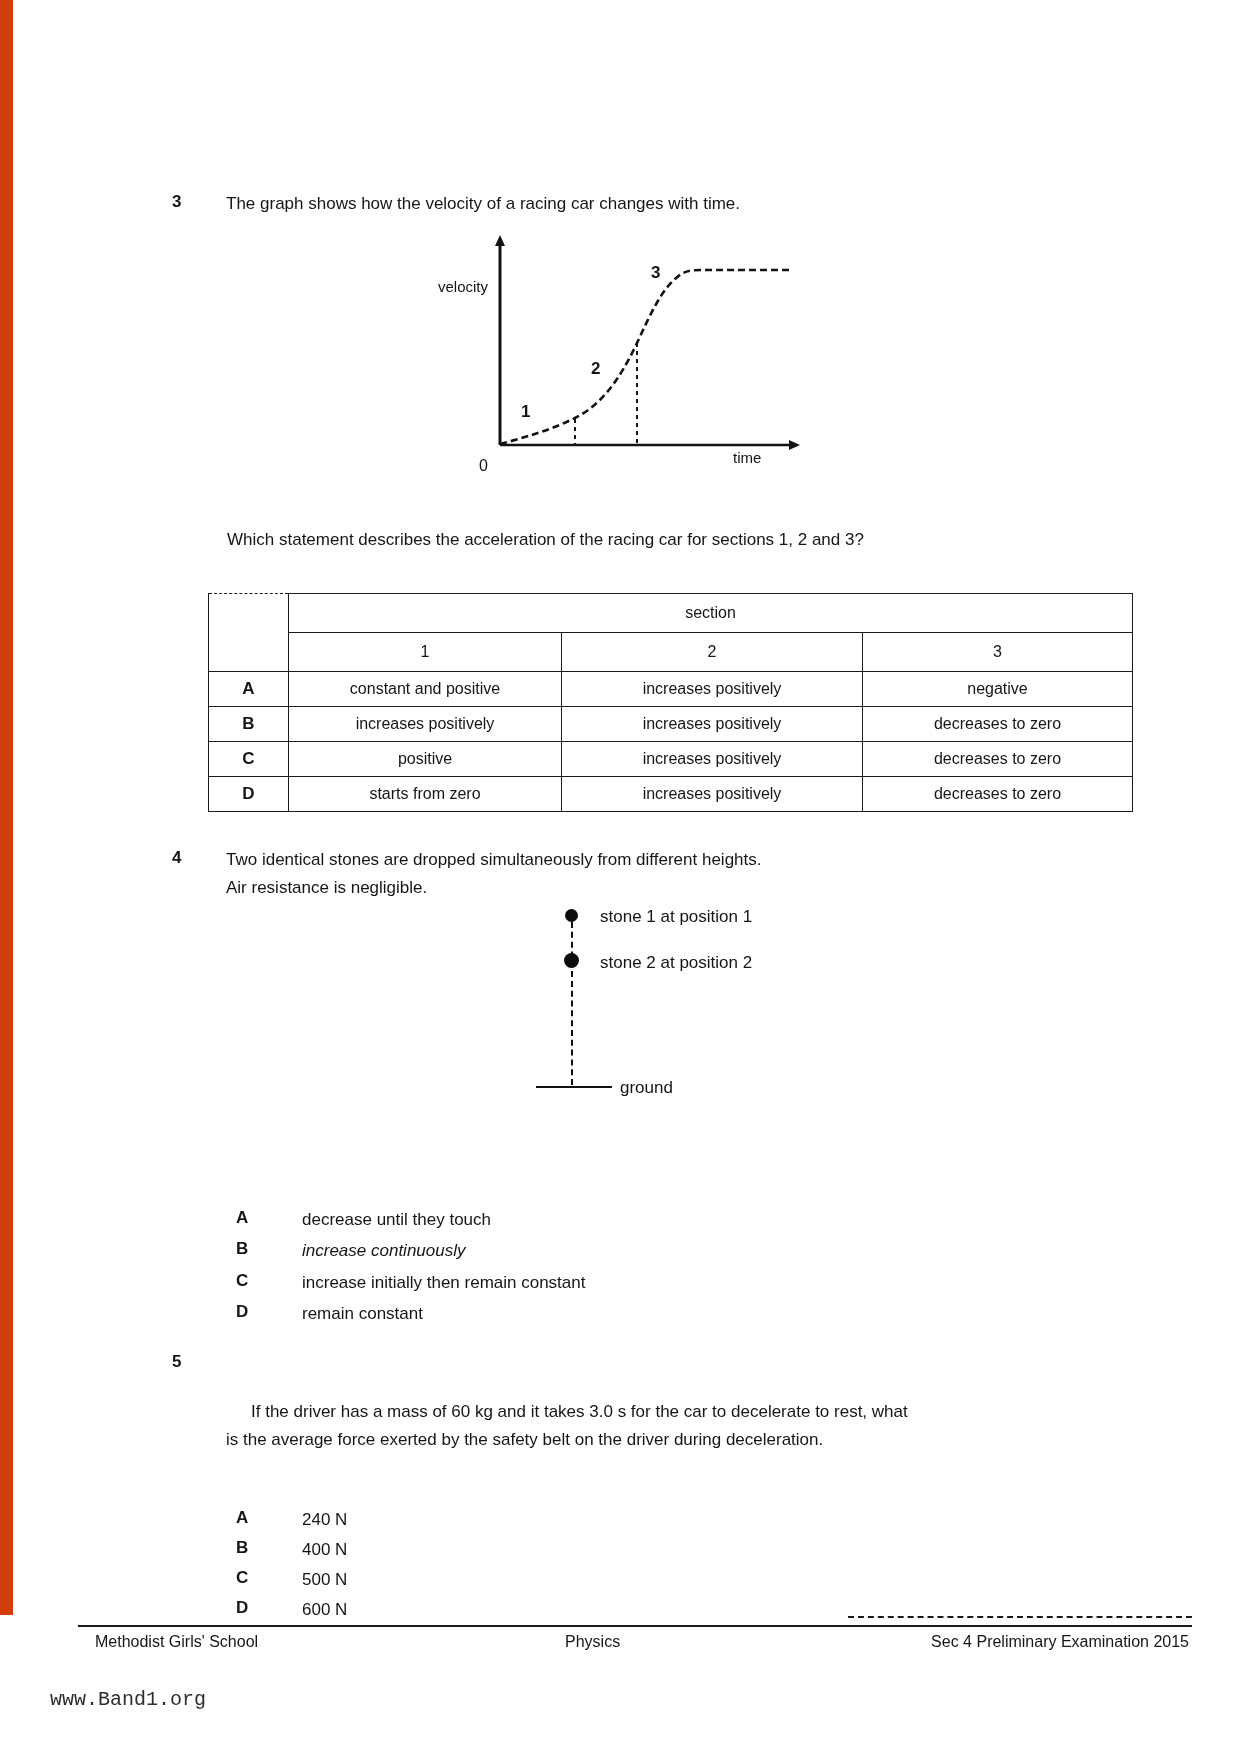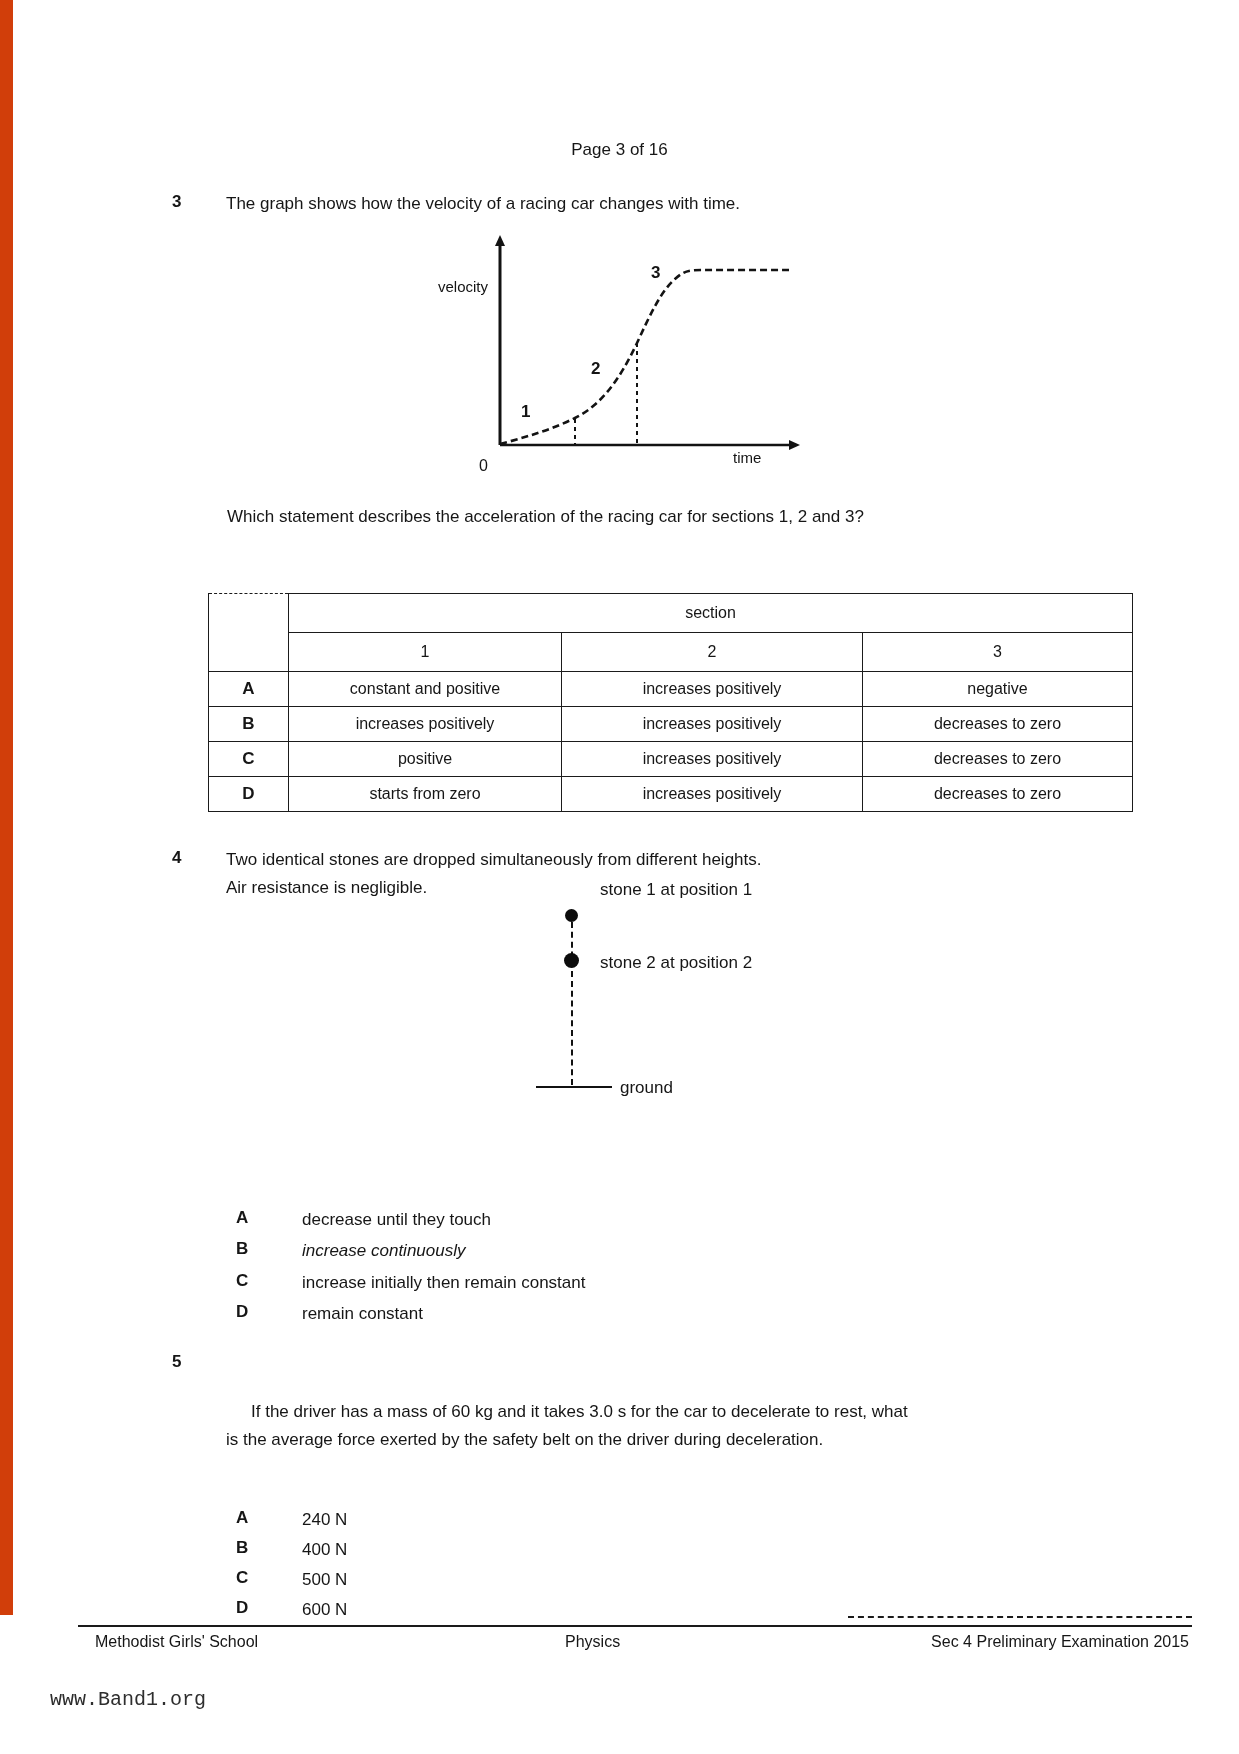--- a/index.html
+++ b/index.html
@@ -37,21 +37,20 @@
   .watermark{font-family:"Liberation Mono","DejaVu Sans Mono",monospace;font-size:20px;color:#2e2e2e;}
   svg text{font-family:"Liberation Sans",sans-serif;fill:#141414;}
 </style>
 </head>
 <body>
 
 <div class="page">
 
   <div class="abs edge-stripe" style="background:#d13e0a;"></div>
 
-  <div class="abs pagehdr" style="top:140px;left:0;">Page 3 of 16</div>
 
   <div class="abs qnum" style="left:172px;top:192px;">3</div>
   <div class="abs txt" style="left:226px;top:192px;">The graph shows how the velocity of a racing car changes with time.</div>
 
   <svg class="abs" style="left:415px;top:233px;" width="400" height="250" viewBox="0 0 400 250">
 
     <line x1="85" y1="10" x2="85" y2="212" stroke="#131313" stroke-width="3"></line>
     <polygon points="85,2 80,13 90,13" fill="#131313"></polygon>
     <line x1="85" y1="212" x2="376" y2="212" stroke="#131313" stroke-width="2.6"></line>
     <polygon points="385,212 374,207 374,217" fill="#131313"></polygon>
@@ -62,21 +61,21 @@
     <line x1="222" y1="110" x2="222" y2="212" stroke="#131313" stroke-width="2" stroke-dasharray="4 4"></line>
 
     <text x="73" y="59" font-size="15" text-anchor="end">velocity</text>
     <text x="318" y="230" font-size="15">time</text>
     <text x="64" y="238" font-size="16">0</text>
     <text x="106" y="184" font-size="17" font-weight="bold">1</text>
     <text x="176" y="141" font-size="17" font-weight="bold">2</text>
     <text x="236" y="45" font-size="17" font-weight="bold">3</text>
   </svg>
 
-  <div class="abs txt" style="left:227px;top:505px;text-align:right;">Which statement describes the acceleration of the racing car for sections 1, 2 and 3?</div>
+  <div class="abs txt" style="left:227px;top:528px;text-align:right;">Which statement describes the acceleration of the racing car for sections 1, 2 and 3?</div>
 
   <table class="anst abs" style="left:208px;top:593px;">
     <colgroup>
         <col style="width:80px">
         <col style="width:273px">
         <col style="width:301px">
         <col style="width:270px">
       </colgroup>
     <tbody>
         <tr class="hdr">
@@ -114,21 +113,21 @@
     </tr>
   </tbody>
     </table>
 
   <div class="abs qnum" style="left:172px;top:848px;">4</div>
   <div class="abs txt" style="left:226px;top:848px;">Two identical stones are dropped simultaneously from different heights.</div>
   <div class="abs txt" style="left:226px;top:876px;">Air resistance is negligible.</div>
 
   <div class="abs dashline" style="left:571px;top:922px;height:163px;"></div>
   <div class="abs stone" style="left:565px;top:909px;width:13px;height:13px;"></div>
-  <div class="abs txt" style="left:600px;top:878px;">stone 1 at position 1</div>
+  <div class="abs txt" style="left:600px;top:905px;">stone 1 at position 1</div>
   <div class="abs stone" style="left:564px;top:953px;width:15px;height:15px;"></div>
   <div class="abs txt" style="left:600px;top:951px;">stone 2 at position 2</div>
   <div class="abs groundline" style="left:536px;top:1086px;width:76px;"></div>
   <div class="abs txt" style="left:620px;top:1076px;">ground</div>
 
 
   <div class="abs optletter" style="left:236px;top:1208px;">A</div>
   <div class="abs txt" style="left:302px;top:1208px;">decrease until they touch</div>
   <div class="abs optletter" style="left:236px;top:1239px;">B</div>
   <div class="abs txt" style="left:302px;top:1239px;font-style:italic;">increase continuously</div>

